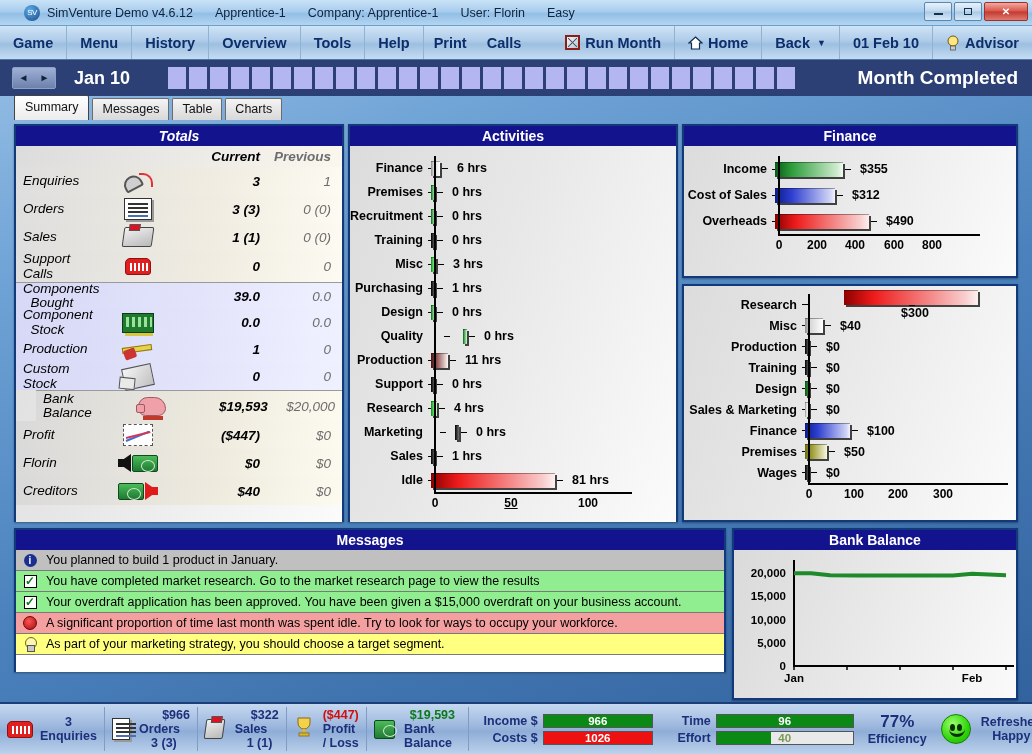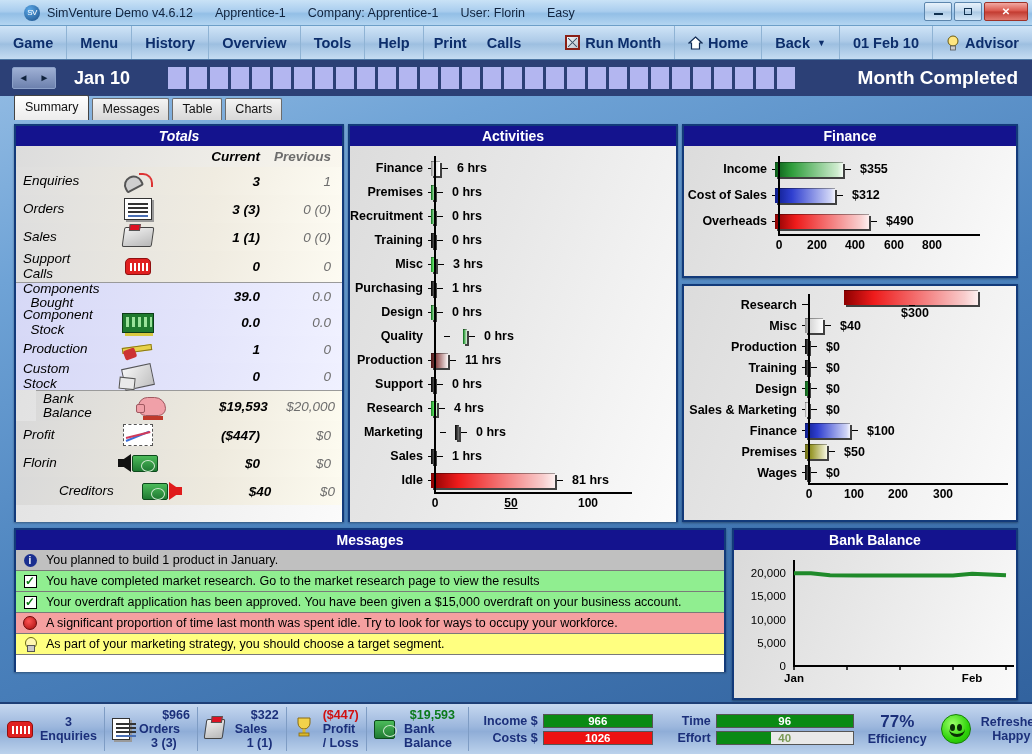--- a/index.html
+++ b/index.html
@@ -263,21 +263,21 @@
     background: radial-gradient(circle at 40% 35%, #ff5252, #a40d0d); border:1px solid #6d0606; }
   .badge-bulb { width: 12px; height: 15px; position: relative; }
   .badge-bulb:before { content:""; position:absolute; left:1px; top:0; width:10px; height:10px;
     border-radius:50%; background:#fff7b0; border:1.3px solid #6a6a10; }
   .badge-bulb:after { content:""; position:absolute; left:3px; bottom:0; width:6px; height:5px;
     background:#c9c9c9; border:1px solid #555; }
 
   
   .bank-body { position: relative; height: 148px;
     background: linear-gradient(110deg,#dadada 0%, #e8e8e8 45%, #fafafa 100%); }
-  .bank-ylbl { position:absolute; font-size:11.5px; font-weight:normal; color:#000;
+  .bank-ylbl { position:absolute; font-size:11.5px; font-weight:bold; color:#000;
     text-align:right; width: 52px; transform: translateY(-50%); }
 
   
   #statusbar {
     position: absolute; left: 0; bottom: 0; width: 1032px; height: 52px;
     background: linear-gradient(180deg, #c6d8f0 0%, #9cb7dd 45%, #8fadd7 55%, #bcd2ec 100%);
     border-top: 2px solid #1d3f77;
     display: flex; align-items: center;
   }
   .sb-cell { display: flex; align-items: center; height: 44px;
@@ -529,21 +529,21 @@
           </div>
           <div class="tot-ico">
             <span style="display:flex;align-items:center;gap:1px;">
               <span class="arrow-l"></span>
               <span class="ic ic-cash" style="width:26px;height:17px;"></span>
             </span>
           </div>
           <div class="tot-cur">$0</div>
           <div class="tot-prev">$0</div>
         </div>
-        <div class="tot-row sec-c" style="height: 28px; padding-left: 36px;">
+        <div class="tot-row sec-c" style="height: 28px;">
           <div class="tot-lbl">
             <div>Creditors</div>
           </div>
           <div class="tot-ico">
             <span style="display:flex;align-items:center;gap:1px;">
               <span class="ic ic-cash" style="width:26px;height:17px;"></span>
               <span class="arrow-r"></span>
             </span>
           </div>
           <div class="tot-cur">$40</div>

